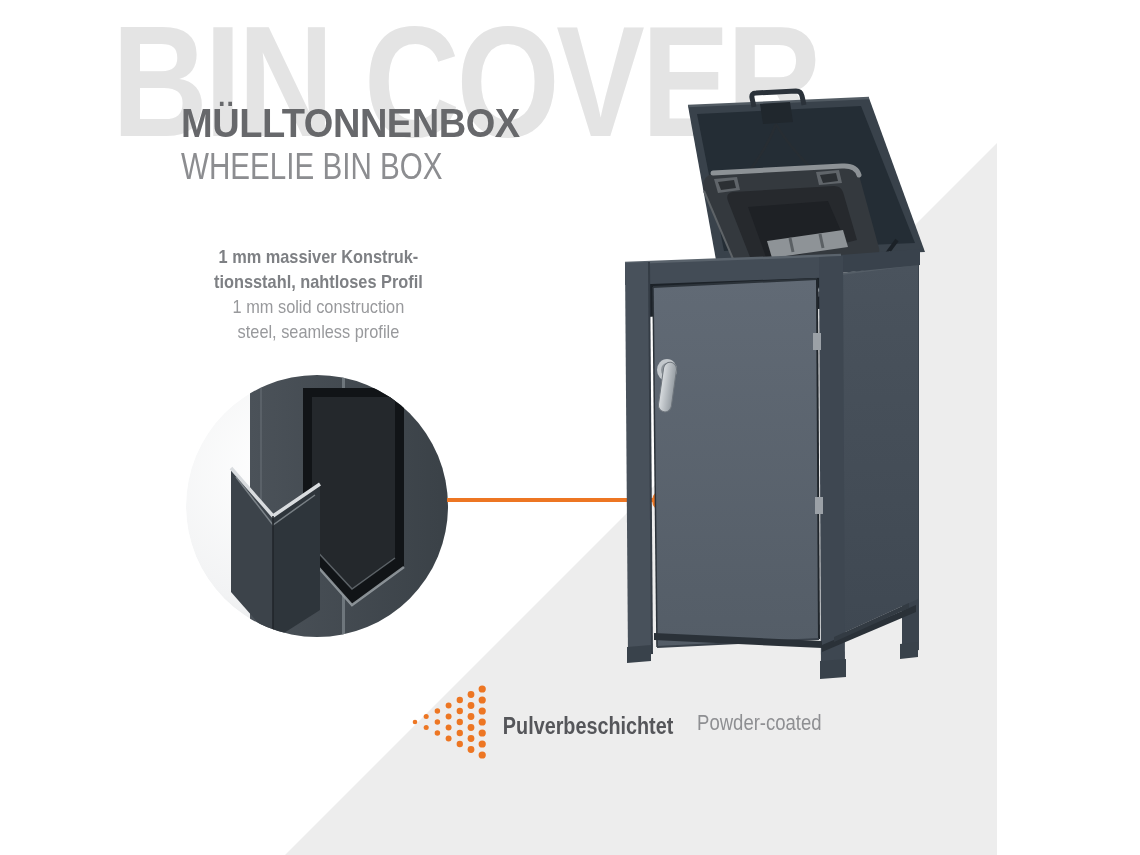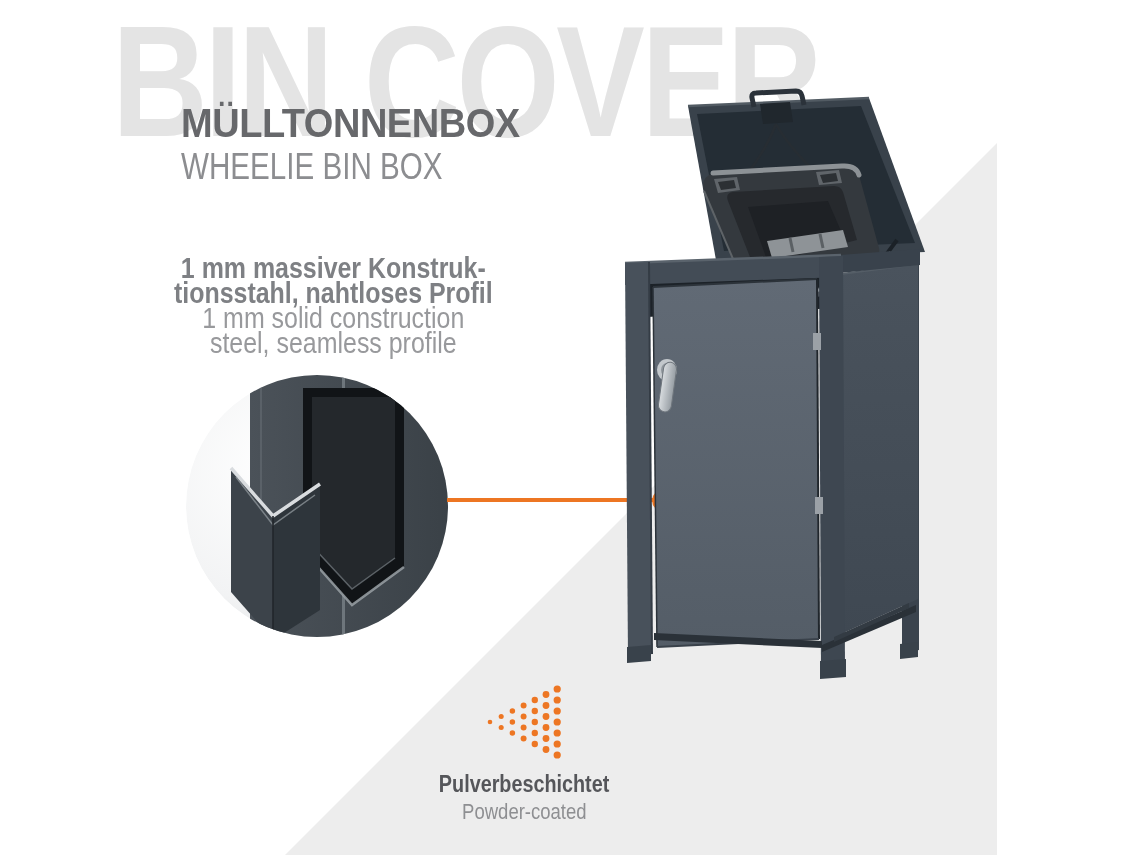--- a/index.html
+++ b/index.html
@@ -26,36 +26,36 @@
     font-size:40px;font-weight:bold;color:#67686b;letter-spacing:-0.5px;
     transform:scaleX(0.95);transform-origin:left top;white-space:nowrap;
   }
   .subtitle{
     position:absolute;left:181px;top:146px;
     font-size:37px;font-weight:normal;color:#8c8d90;
     transform:scaleX(0.80);transform-origin:left top;white-space:nowrap;
   }
 
   .callout-text{
-    position:absolute;left:318px;top:256px;width:340px;
+    position:absolute;left:318px;top:244px;width:340px;
     transform:translateX(-50%);
-    text-align:center;line-height:25px;font-size:29px;
+    text-align:center;line-height:25px;font-size:19px;
   }
   .callout-text .de{font-weight:bold;color:#7e8084;}
   .callout-text .en{font-weight:normal;color:#98999c;}
   .callout-text .inner{display:inline-block;transform:scaleX(0.86);transform-origin:center top;white-space:nowrap;}
 
   .zoom-circle{position:absolute;left:184px;top:373px;}
 
   .connector-line{position:absolute;left:447px;top:498px;width:218px;height:4px;background:#ed7623;}
   .connector-dot{position:absolute;left:652px;top:490px;width:21px;height:21px;border-radius:50%;background:#ed7623;}
 
   .product{position:absolute;left:590px;top:55px;}
 
-  .feature{position:absolute;top:682px;width:230px;display:flex;flex-direction:column;align-items:center;}
+  .feature{position:absolute;top:682px;width:230px;display:flex;align-items:center;}
   .feature .icon-box{height:80px;display:flex;align-items:center;justify-content:center;}
   .feature .label-de{margin-top:9px;font-size:23px;font-weight:bold;color:#55565a;
     transform:scaleX(0.86);transform-origin:center top;white-space:nowrap;}
   .feature .label-en{margin-top:2px;font-size:21.5px;color:#8e8f92;
     transform:scaleX(0.86);transform-origin:center top;white-space:nowrap;}
   #feature-coated{left:409px;}
   #feature-lockable{left:594px;}
   #feature-expandable{left:756px;}
 </style>
 </head>

